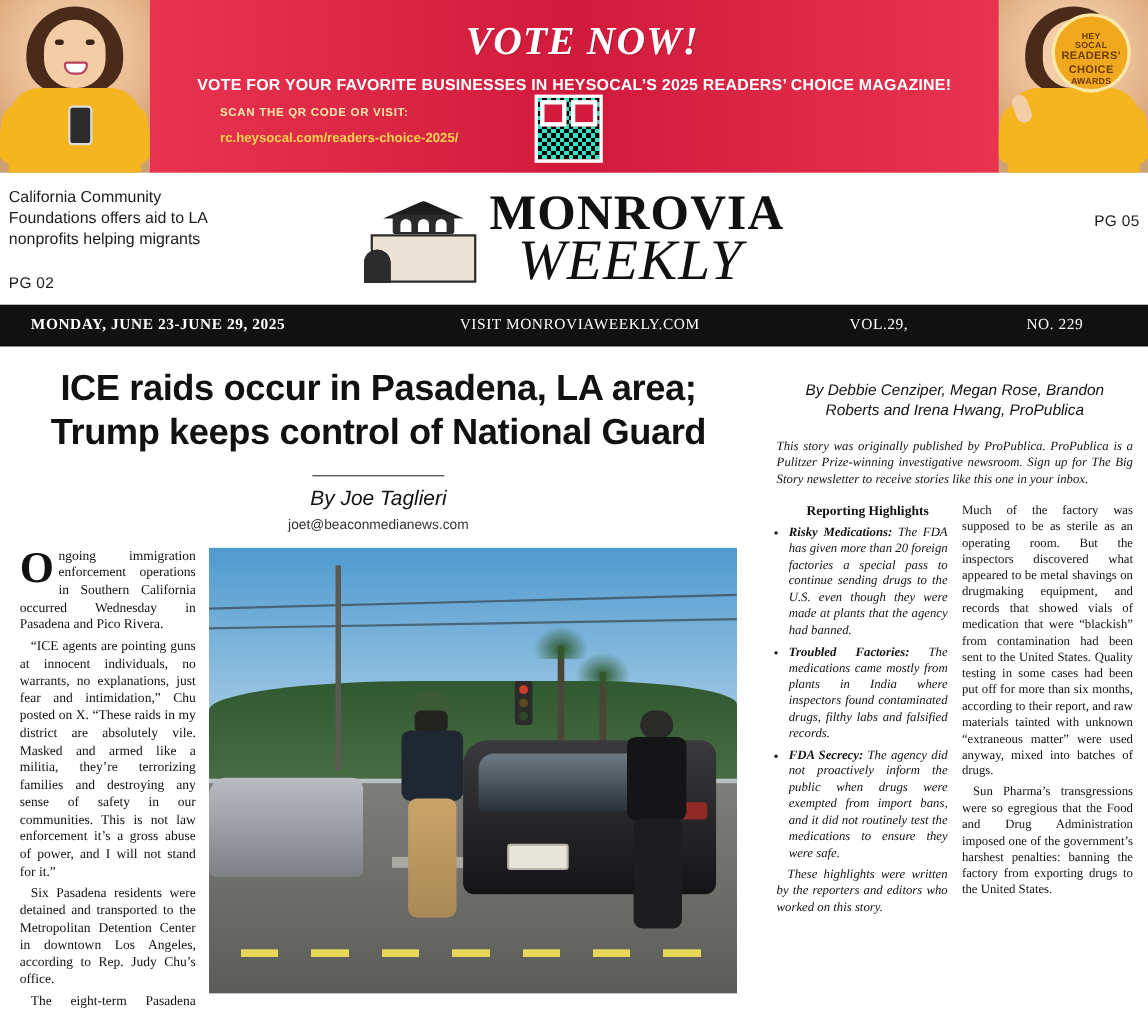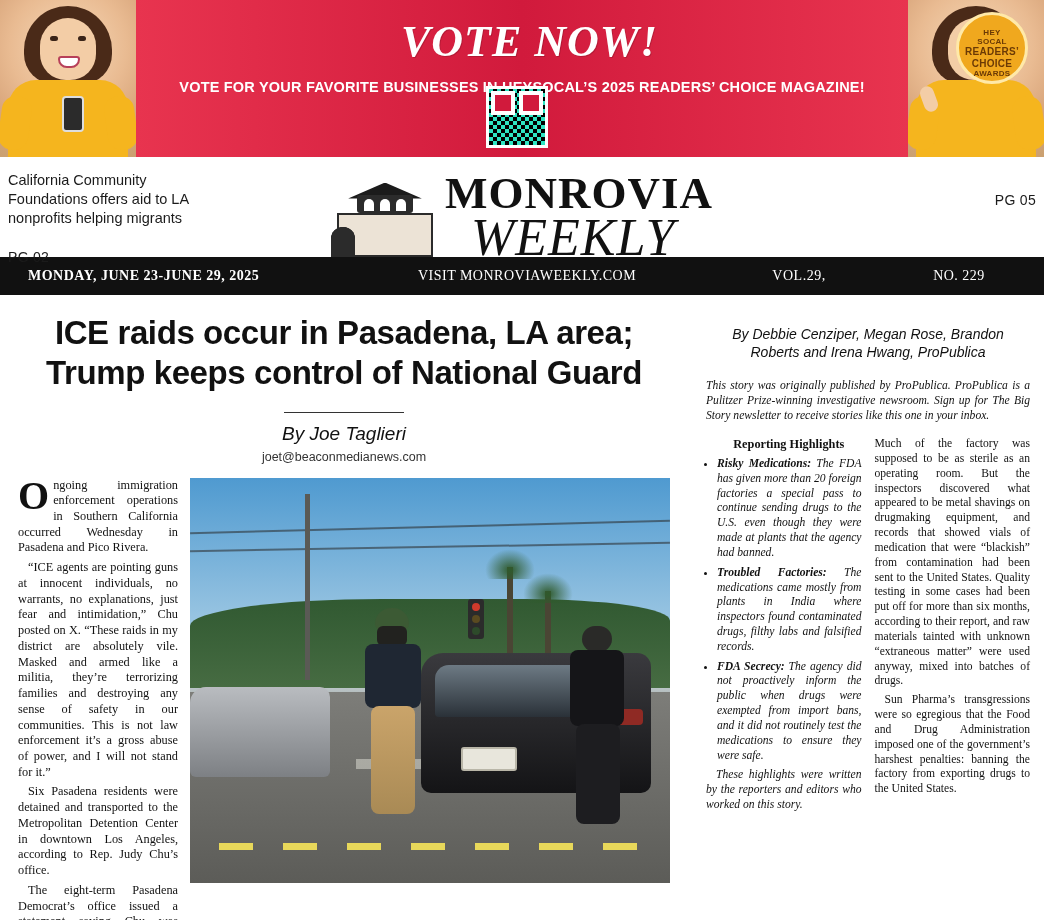--- a/index.html
+++ b/index.html
@@ -69,21 +69,21 @@
 
   .ad-center {
     position: absolute; left: 136px; right: 136px; top: 0; bottom: 0;
     text-align: center;
     color: #fff;
   }
   .ad-vote {
     font-family: "Liberation Serif", serif;
     font-weight: bold;
     font-style: italic;
-    font-size: 44px;
+    font-size: 36px;
     letter-spacing: 1px;
     margin-top: 16px;
     text-shadow: 1px 1px 0 rgba(0,0,0,.15);
     padding-left: 15px;
   }
   .ad-sub {
     font-family: "Liberation Sans", sans-serif;
     font-weight: bold;
     font-size: 14.5px;
     letter-spacing: .2px;
@@ -119,21 +119,21 @@
     background: #f0a81e; border: 3px solid #ffe9a8;
     color: #6b3a05; text-align: center;
     font-size: 8px; font-weight: bold; line-height: 1.15;
     padding-top: 13px; letter-spacing: .3px;
   }
   .readers-badge .big { font-size: 10px; display: block; }
 
   
   .masthead {
     position: relative;
-    height: 100px;
+    height: 120px;
     padding: 14px 8px 0 8px;
     display: flex;
     align-items: flex-start;
     justify-content: space-between;
   }
   .teaser {
     width: 215px;
     font-size: 14.5px;
     line-height: 1.32;
     color: #1b1b1b;
@@ -422,20 +422,24 @@
       <div class="body"></div>
         <div class="arm l"></div>
         <div class="arm r"></div>
       <div class="thumb"></div>
     </div>
   </div>
 
   <div class="ad-center">
     <div class="ad-vote">VOTE NOW!</div>
     <div class="ad-sub">VOTE FOR YOUR FAVORITE BUSINESSES IN HEYSOCAL’S 2025 READERS’ CHOICE MAGAZINE!</div>
+    <div class="ad-scan-block">
+      <div class="ad-scan-label">SCAN THE QR CODE OR VISIT:</div>
+      <div class="ad-scan-url">rc.heysocal.com/readers-choice-2025/</div>
+    </div>
     <div class="qr"></div>
   </div>
 
   <div class="readers-badge">
     <span>HEY</span><br>
     <span>SOCAL</span><br>
     <span class="big">READERS’</span>
     <span class="big">CHOICE</span>
     <span>AWARDS</span>
   </div>

